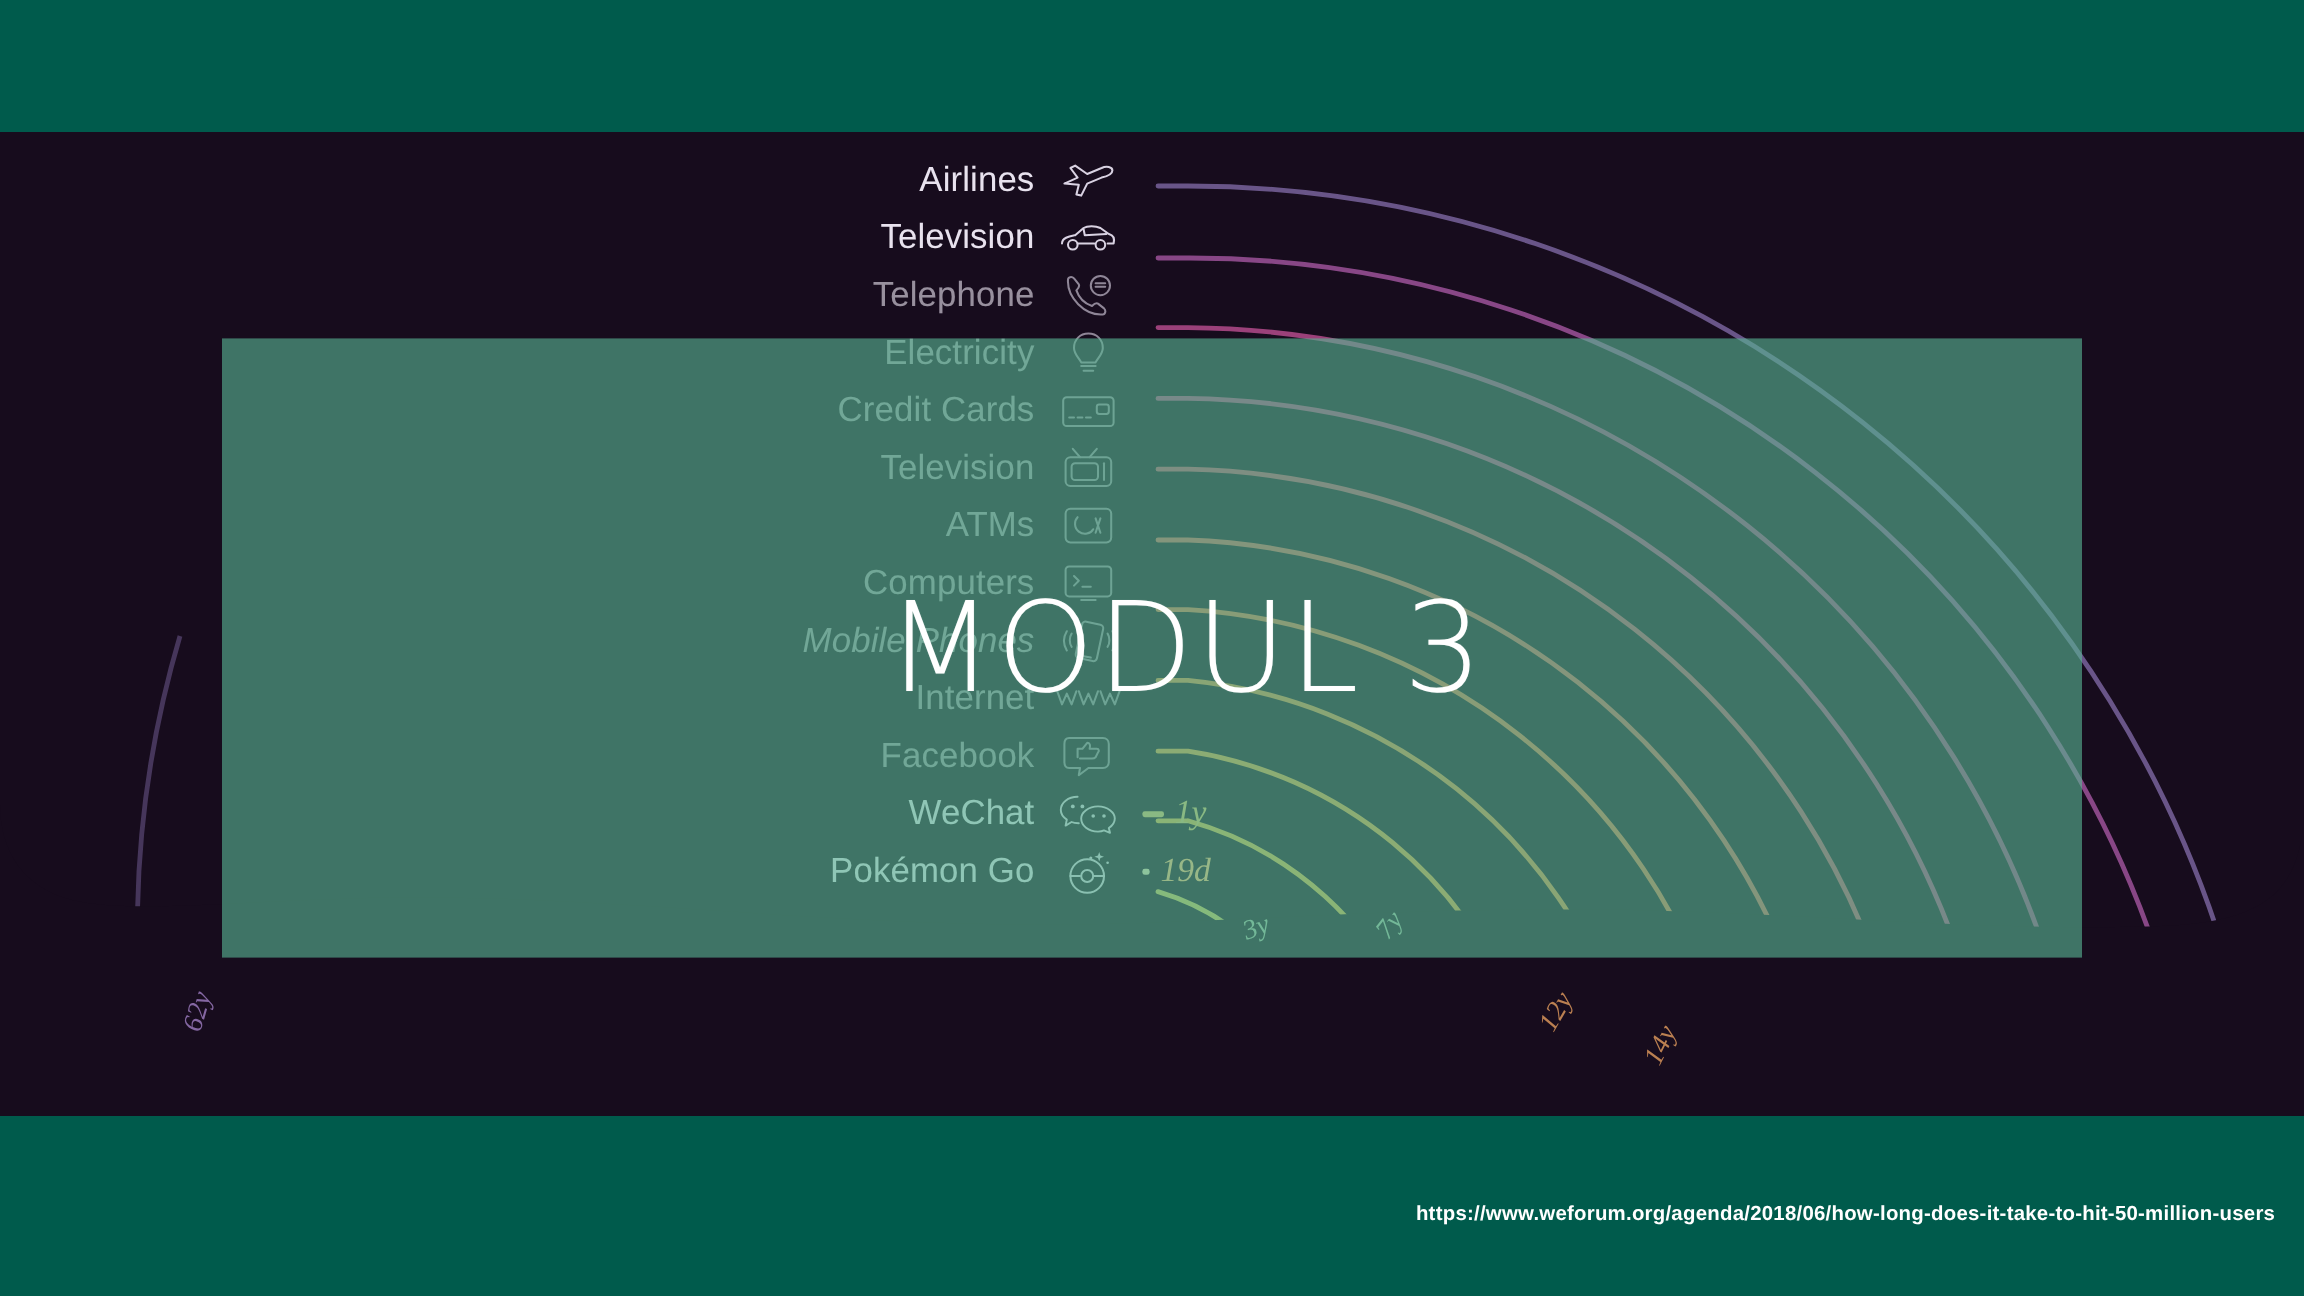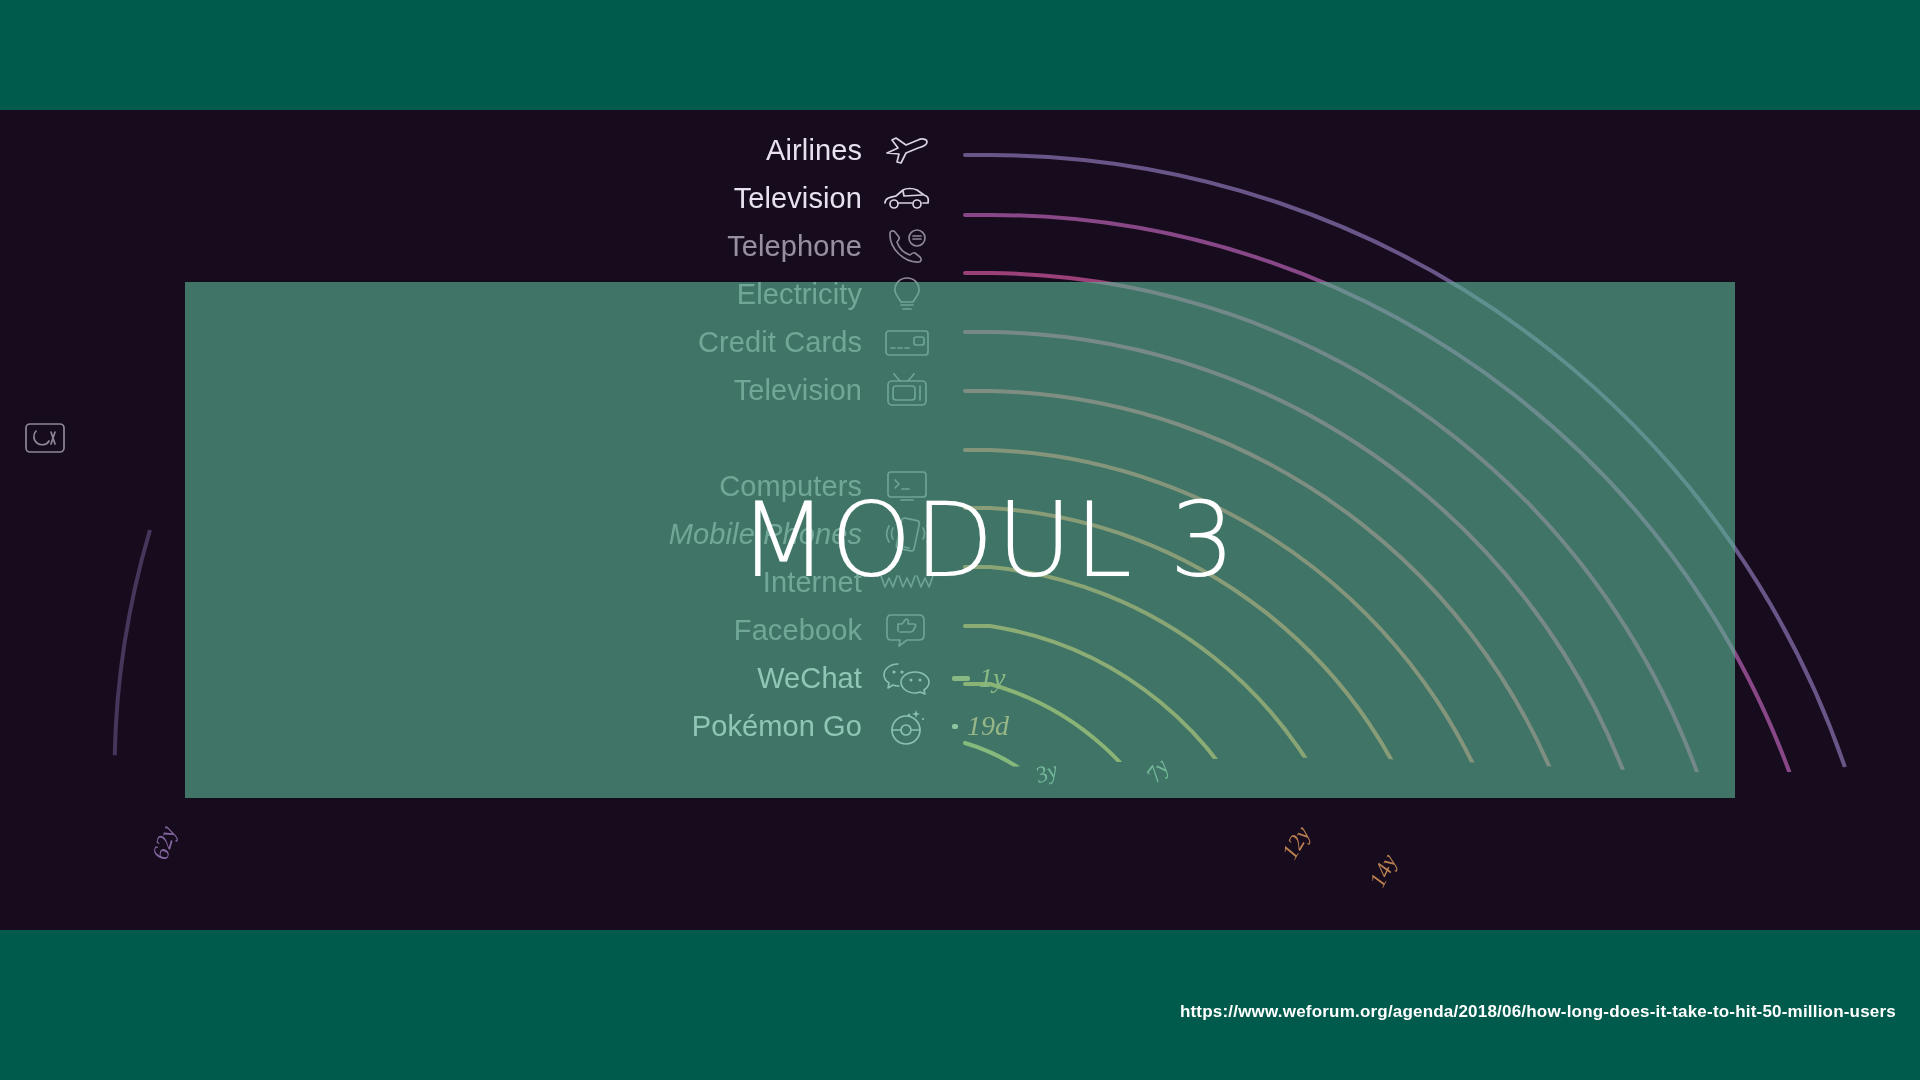--- a/index.html
+++ b/index.html
@@ -180,20 +180,21 @@
         <svg width="46" height="38" viewBox="0 0 46 38" fill="none" stroke="#D9D2E2" stroke-width="1.7" stroke-linejoin="round" stroke-linecap="round">
           <path d="M16 10 L10 3 M24 10 L30 3"></path>
           <rect x="4" y="10" width="38" height="24" rx="4"></rect>
           <rect x="9" y="15" width="22" height="14" rx="3"></rect>
           <path d="M36 15 V29"></path>
         </svg>
       </div>
     </div>
 
     <div class="row" style="top: 306px; opacity: 0.62;">
+      <div class="label">ATMs</div>
       <div class="icon">
         <svg width="46" height="36" viewBox="0 0 46 36" fill="none" stroke="#D9D2E2" stroke-width="1.7" stroke-linejoin="round" stroke-linecap="round">
           <rect x="4" y="4" width="38" height="28" rx="4"></rect>
           <path d="M14 11 C11 14 11 20 15 23 C19 26 25 25 27 21"></path>
           <path d="M29 12 L33 24 M33 12 L29 24"></path>
         </svg>
       </div>
     </div>
 
     <div class="row" style="top: 354px; opacity: 0.62;">

